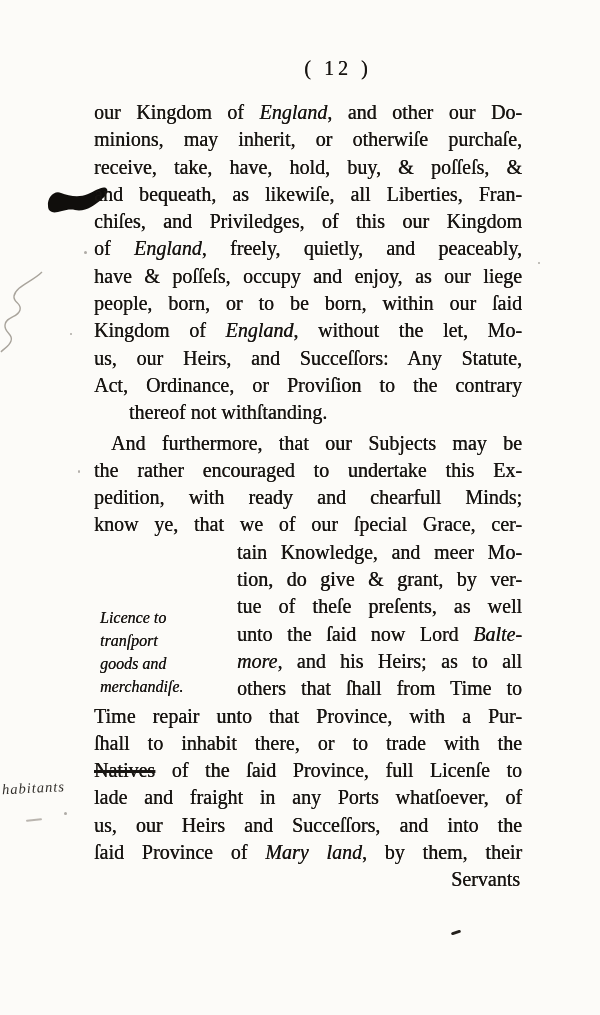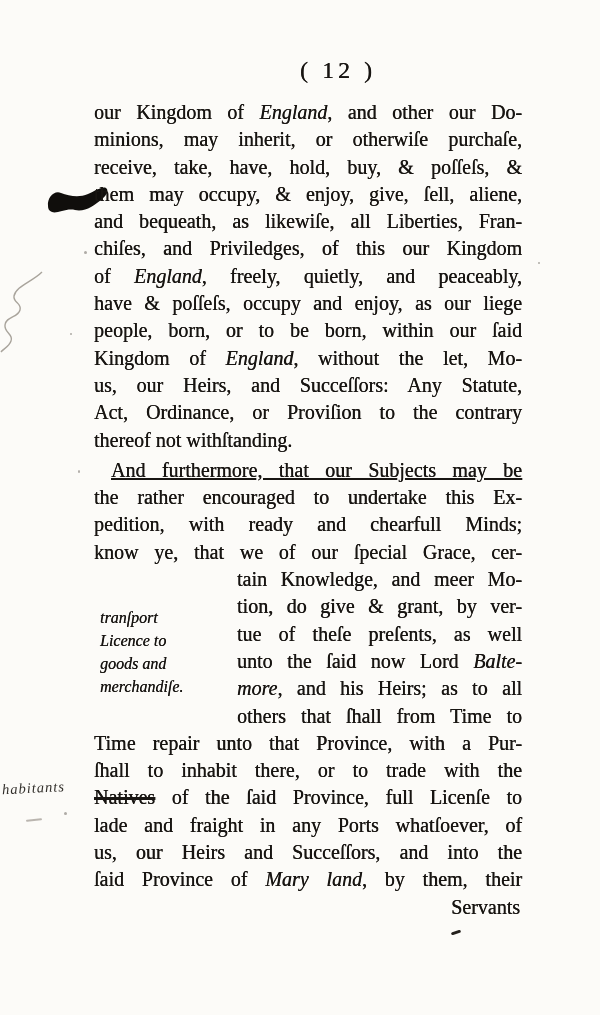--- a/index.html
+++ b/index.html
@@ -4,31 +4,31 @@
 <style>
   html,body { margin:0; padding:0; background:#e8e8e6; }
   .page {
     position:relative; width:600px; height:1015px; margin:0 auto;
     background:var(--paper,#fcfbf8); overflow:hidden;
     font-family:"Liberation Serif","DejaVu Serif",serif;
     color:var(--ink,#181512);
   }
   .pagenum {
     position:absolute; top:57px; left:0; width:600px; box-sizing:border-box;
-    padding-left:76px; text-align:center; font-size:24px; letter-spacing:4px;
+    padding-left:76px; text-align:center; font-size:20px; letter-spacing:4px;
     text-shadow:0.25px 0 0 currentColor;
   }
   .textcol {
     position:absolute; left:94px; top:99px; width:428px;
     font-size:20px; line-height:27.3px;
     text-shadow:0.3px 0 0 currentColor;
   }
   .tline { text-align:justify; text-align-last:justify; }
-  .tline.noj { text-align-last:left; }
-  .tline.ind { text-indent:17px;text-decoration:underline; }
+  .tline.noj { text-align-last:left;margin-left:35px; }
+  .tline.ind { text-indent:17px; }
   .it { font-style:italic; }
   .strike { text-decoration:line-through; text-decoration-thickness:2.6px; }
   .para2 { margin-top:3px; }
   .hang { margin-left:143px; width:285px; }
   .catchline { text-align:left; text-align-last:right; padding-right:2px; }
   .marginnote {
     position:absolute; left:100px; top:606px; width:108px;
     font-style:italic; font-size:16px; line-height:23px;
     text-shadow:0.2px 0 0 currentColor;
   }
@@ -63,21 +63,20 @@
 
   <svg class="squiggle" width="44" height="84" viewBox="0 0 44 84">
     <path d="M42,2 C32,12 16,16 14,26 C13,33 22,33 20,40 C18,48 6,46 5,55 C4,63 14,64 11,71 C9,77 3,79 1,82" fill="none" stroke="#a9a49c" stroke-width="1.4"></path>
   </svg>
 
   <div class="textcol">
     <div>
         <div class="tline"><span>our Kingdom of </span><span class="it">England</span><span>, and other our Do-</span></div>
         <div class="tline"><span>minions, may inherit, or otherwiſe purchaſe,</span></div>
         <div class="tline"><span>receive, take, have, hold, buy, &amp; poſſeſs, &amp;</span></div>
-        <div class="tline"><span>them may occupy, &amp; enjoy, give, ſell, aliene,</span></div>
         <div class="tline"><span>and bequeath, as likewiſe, all Liberties, Fran-</span></div>
         <div class="tline"><span>chiſes, and Priviledges, of this our Kingdom</span></div>
         <div class="tline"><span>of </span><span class="it">England</span><span>, freely, quietly, and peaceably,</span></div>
         <div class="tline"><span>have &amp; poſſeſs, occupy and enjoy, as our liege</span></div>
         <div class="tline"><span>people, born, or to be born, within our ſaid</span></div>
         <div class="tline"><span>Kingdom of </span><span class="it">England</span><span>, without the let, Mo-</span></div>
         <div class="tline"><span>us, our Heirs, and Succeſſors:  Any Statute,</span></div>
         <div class="tline"><span>Act, Ordinance, or Proviſion to the contrary</span></div>
         <div class="tline noj"><span>thereof not withſtanding.</span></div>
       </div>
@@ -100,22 +99,22 @@
         <div class="tline"><span>ſhall to inhabit there, or to trade with the</span></div>
         <div class="tline"><span class="strike">Natives</span><span> of the ſaid Province, full Licenſe to</span></div>
         <div class="tline"><span>lade and fraight in any Ports whatſoever, of</span></div>
         <div class="tline"><span>us, our Heirs and Succeſſors, and into the</span></div>
         <div class="tline"><span>ſaid Province of </span><span class="it">Mary land</span><span>, by them, their</span></div>
       </div>
     <div class="tline catchline">Servants</div>
   </div>
 
   <div class="marginnote">
+      <div class="tline"><span>Licence to</span></div>
       <div class="tline"><span>tranſport</span></div>
-      <div class="tline"><span>Licence to</span></div>
       <div class="tline"><span>goods and</span></div>
       <div class="tline"><span>merchandiſe.</span></div>
     </div>
 
   <div class="handwriting">habitants</div>
 
   <div class="inkdash"></div>
   <div class="graydash"></div>
   <div class="speck" style="left:84px; top:251px; width:3px; height:3px;"></div>
   <div class="speck" style="left:70px; top:333px; width:2px; height:2px;"></div>

